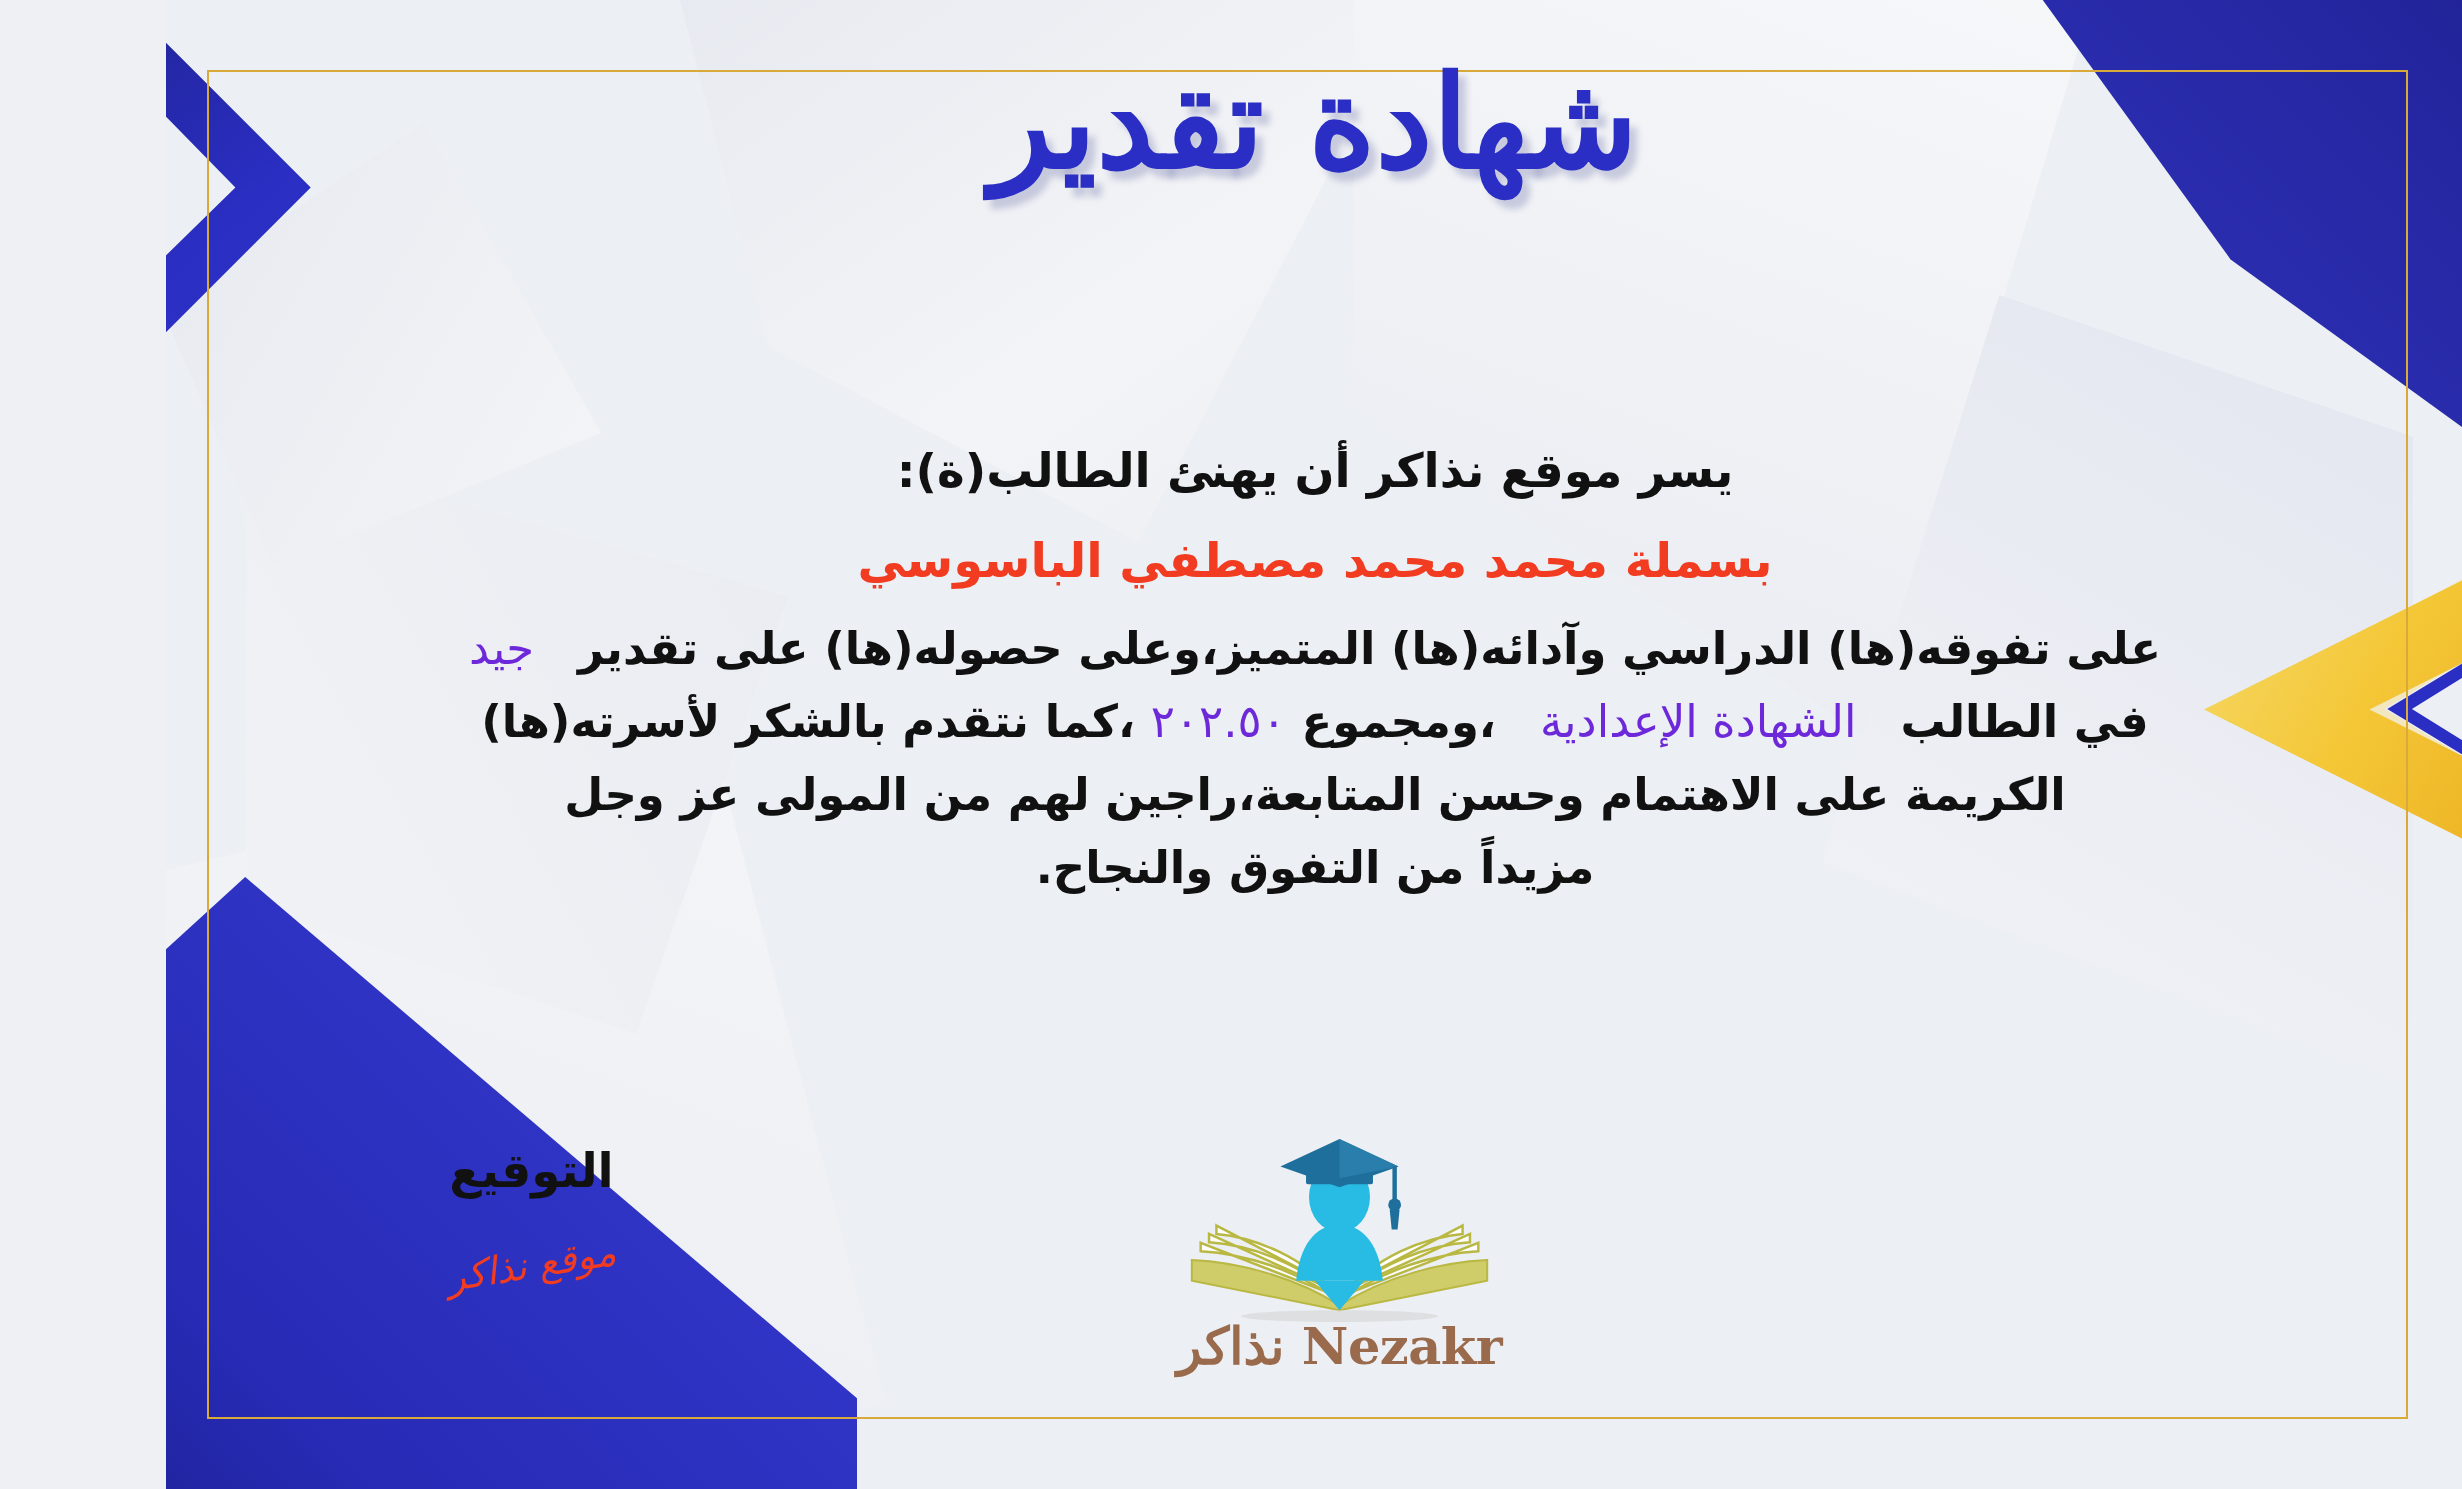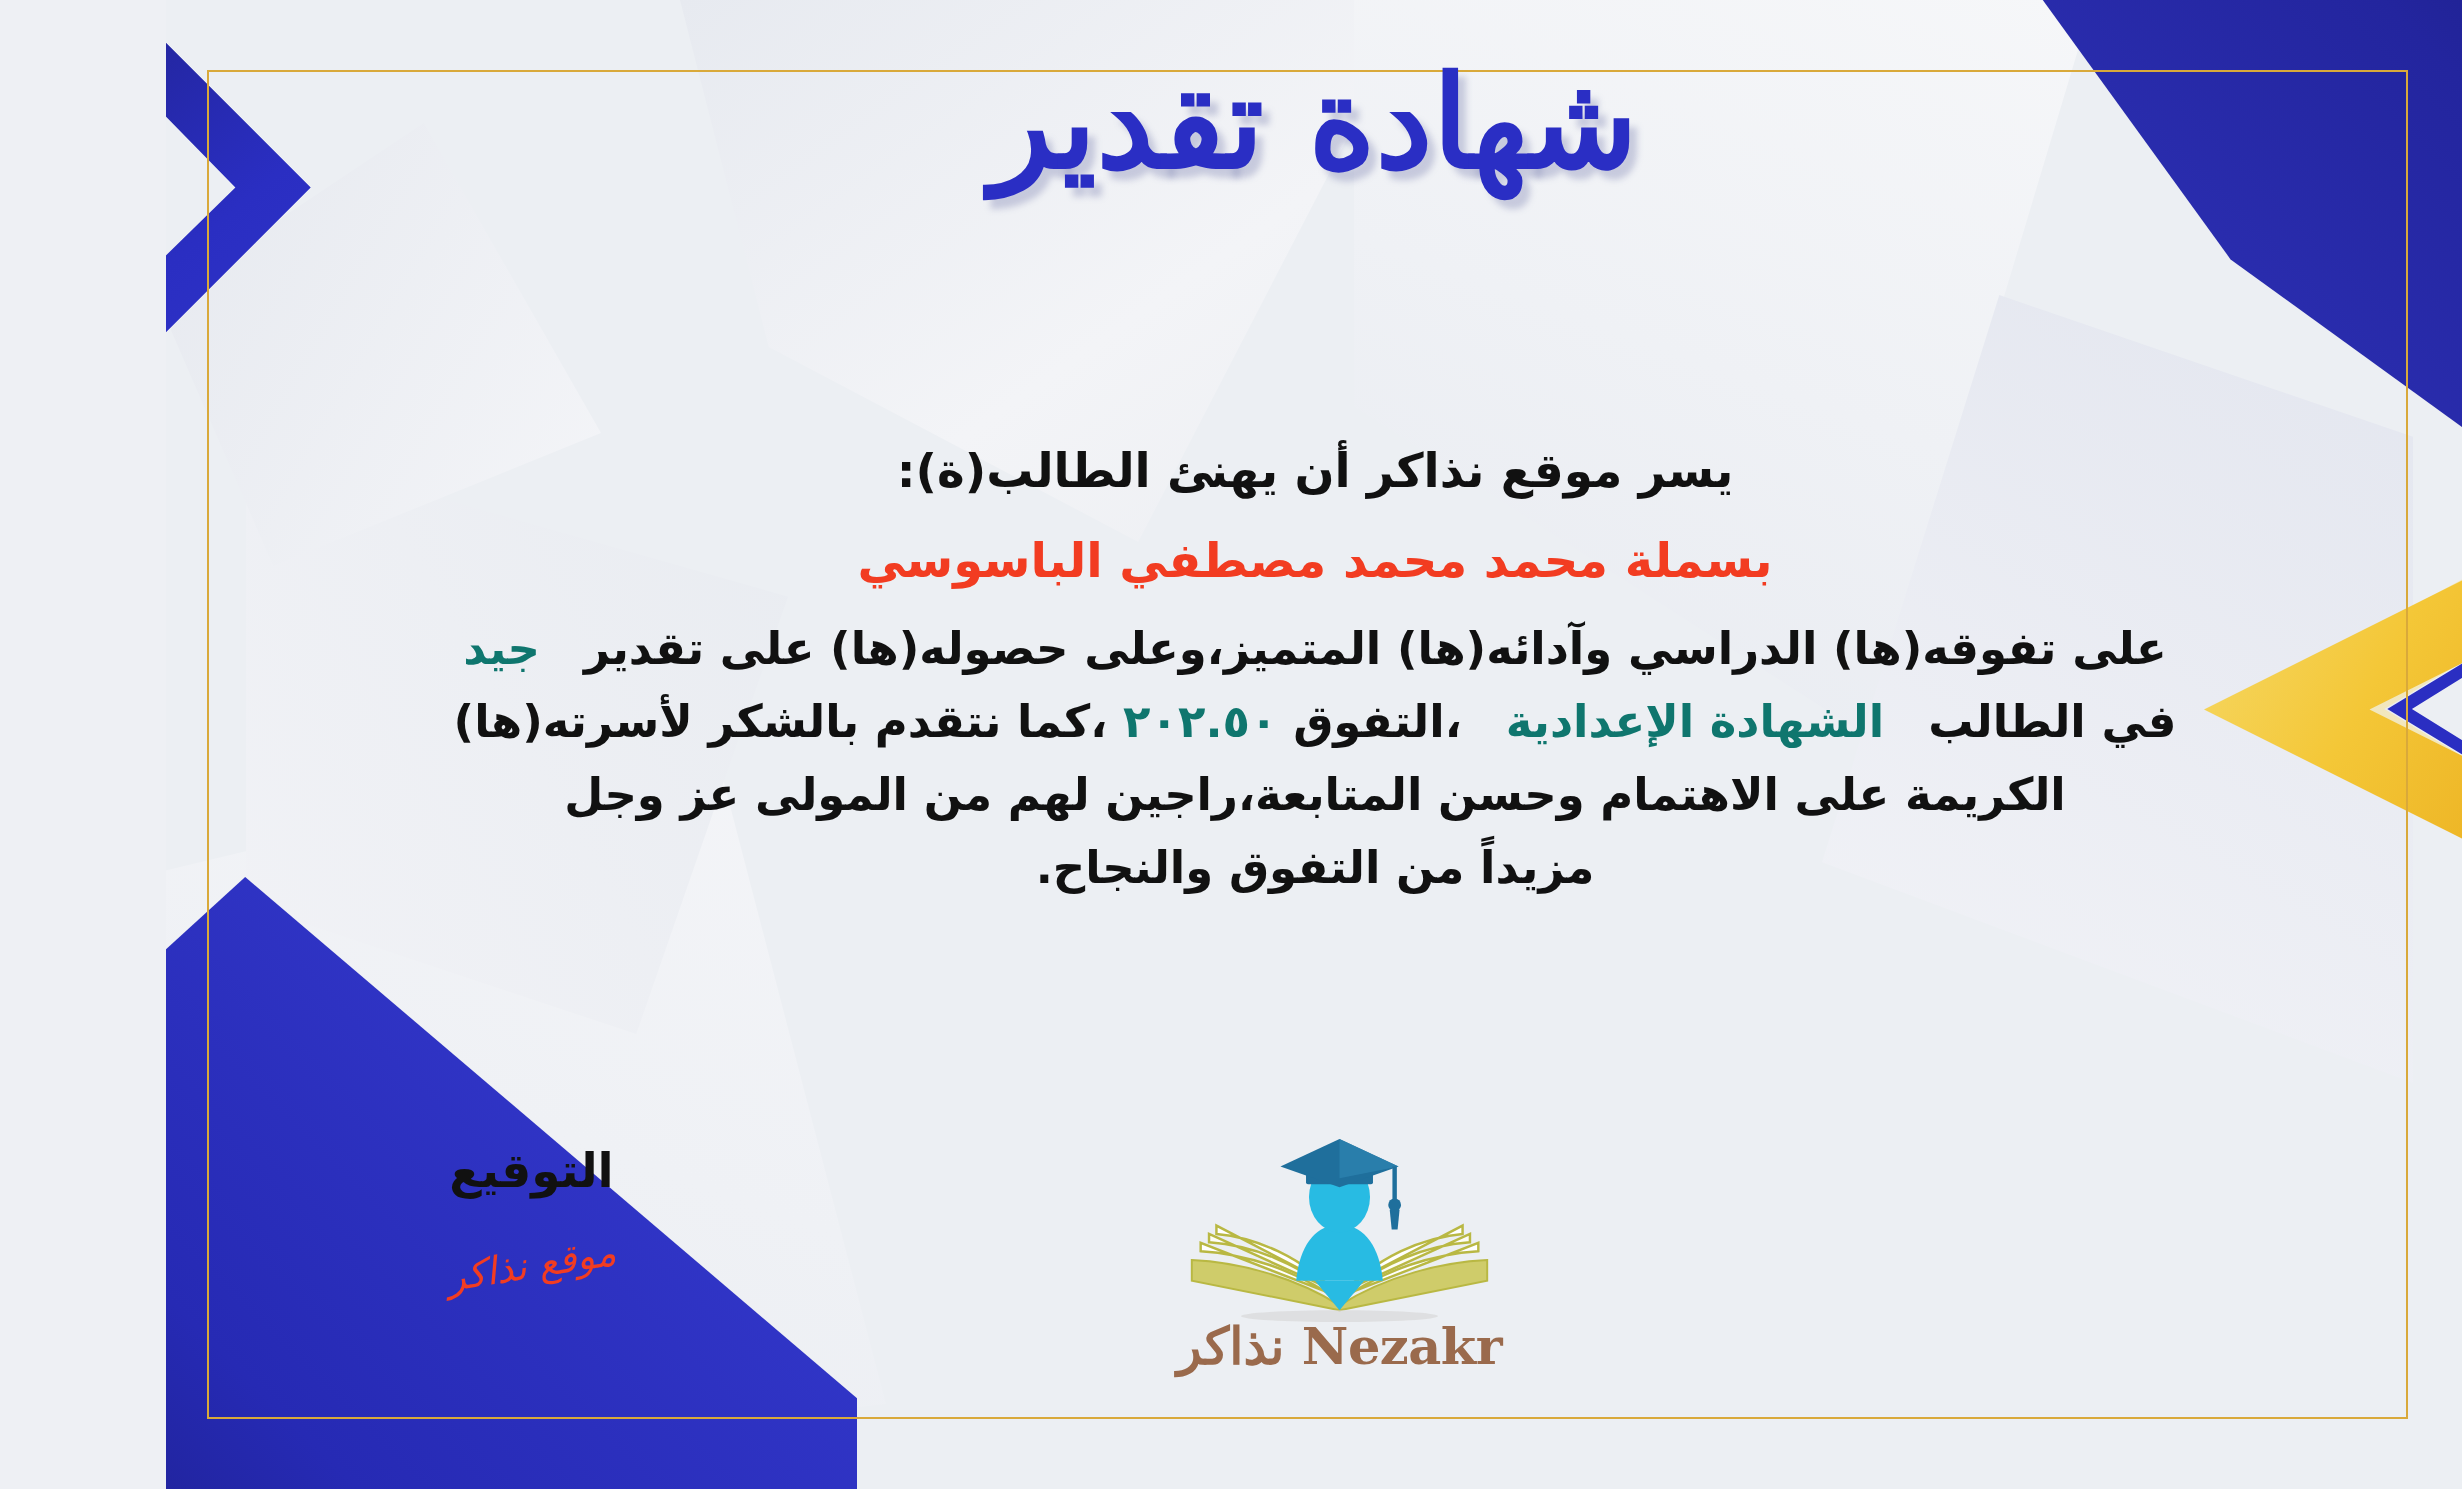--- a/index.html
+++ b/index.html
@@ -118,21 +118,21 @@
     white-space:nowrap;
     font-family:"DejaVu Sans","Liberation Sans",sans-serif;
   }
   .line.intro{ font-size:47px; margin-bottom:22.7px; }
   .student-name{
     font-size:48px; font-weight:700;
     color:#f23c21;
     margin-bottom:25.6px;
     white-space:nowrap;
   }
-  .hl{ color:#0f766e; font-weight:700; }
+  .hl{ color:#6d28d9; font-weight:400; }
   .gap{ display:inline-block; width:44px; }
 
   
   .sig-wrap{
     position:absolute; top:1143px; left:374px;
     width:315px; text-align:center; direction:rtl;
   }
   .sig-label{
     font-size:47px; font-weight:700; color:#111;
     font-family:"DejaVu Sans","Liberation Sans",sans-serif;
@@ -191,21 +191,21 @@
 
     <div class="line intro">يسر موقع نذاكر أن يهنئ الطالب(ة):</div>
 
     <div class="student-name">بسملة محمد محمد مصطفي الباسوسي</div>
 
     <div class="line">
       <span>على تفوقه(ها) الدراسي وآدائه(ها) المتميز،وعلى حصوله(ها) على تقدير</span><span class="gap"></span><span class="hl">جيد</span>
     </div>
 
     <div class="line">
-      <span>في الطالب</span><span class="gap"></span><span class="hl">الشهادة الإعدادية</span><span class="gap"></span><span>،التفوق</span>
+      <span>في الطالب</span><span class="gap"></span><span class="hl">الشهادة الإعدادية</span><span class="gap"></span><span>،ومجموع</span>
       <span class="hl">٢٠٢.٥٠</span>
       <span>،كما نتقدم بالشكر لأسرته(ها)</span>
     </div>
 
     <div class="line">الكريمة على الاهتمام وحسن المتابعة،راجين لهم من المولى عز وجل</div>
 
     <div class="line">مزيداً من التفوق والنجاح.</div>
   </div>
 
   <div class="sig-wrap">

